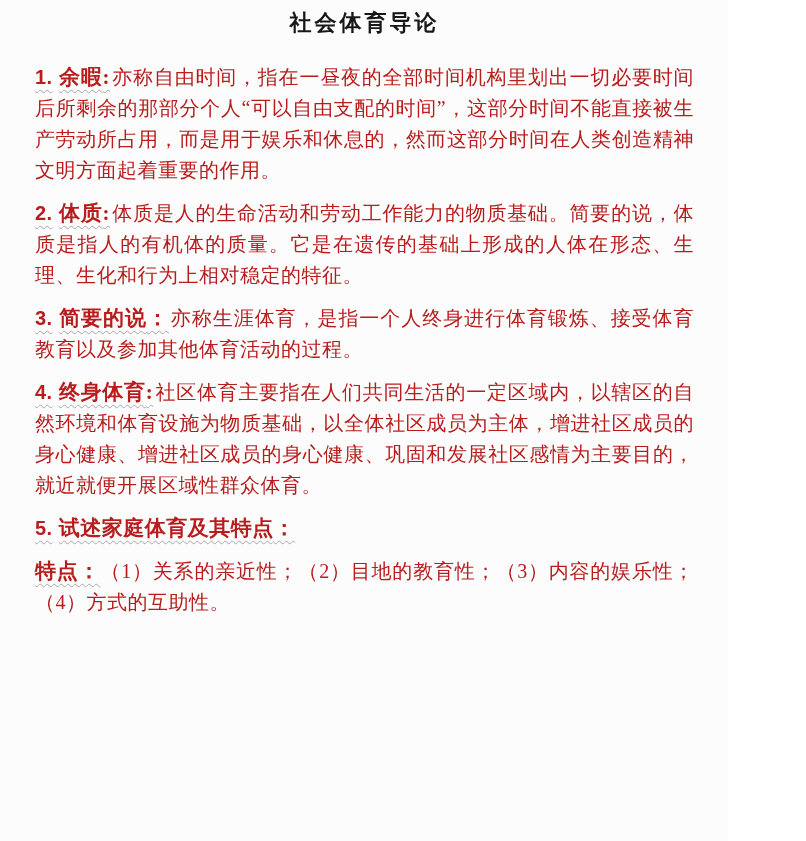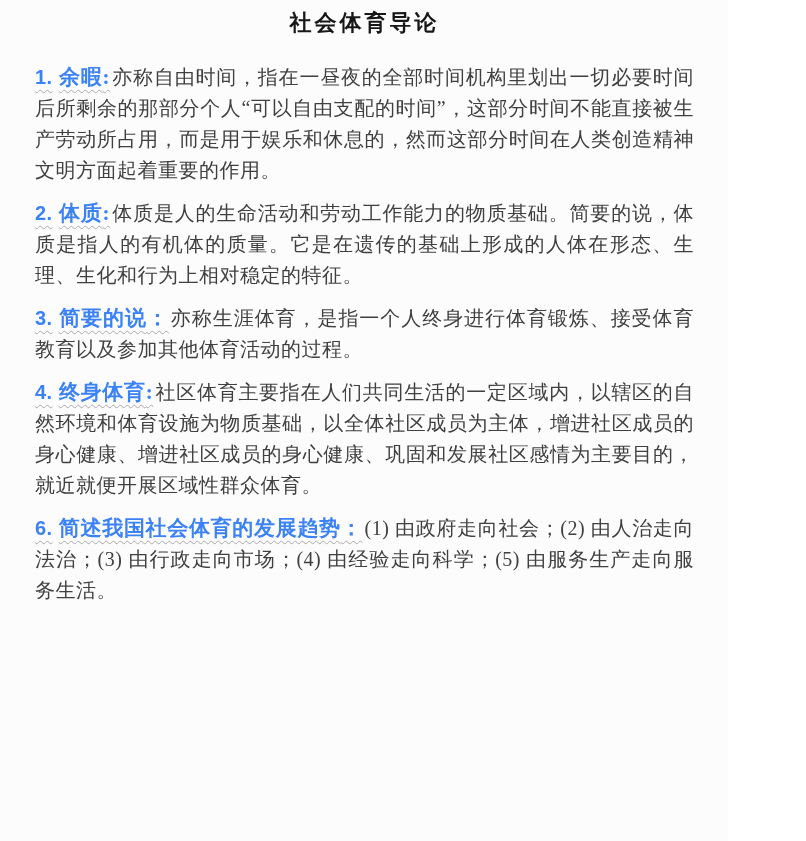--- a/index.html
+++ b/index.html
@@ -30,52 +30,53 @@
     margin: 0 0 12px 0;
     font-size: 20px;
     line-height: 31px;
     text-align: justify;
     letter-spacing: 0.5px;
     word-break: break-all;
   }
   .heading {
     font-weight: 700;
     font-size: 21px;
-    color: #3b82f6;
+    color: #b91c1c;
     text-decoration-line: underline;
     text-decoration-style: wavy;
     text-decoration-color: #aaaaaa;
     text-decoration-thickness: 1px;
     text-underline-offset: 5px;
   }
   .num {
     margin-right: 6px;
     font-family: "Liberation Sans", "DejaVu Sans", sans-serif;
     font-size: 20px;
   }
   .colon {
     margin-right: 2px;
   }
   .body-text {
-    color: #404040;
+    color: #b91c1c;
   }
 </style>
 </head>
 <body>
 
 <div class="page">
 
   <h1 class="title">社会体育导论</h1>
 
   <p class="block"><span class="heading"><span class="num">1.</span><span>余暇</span><span class="colon">:</span></span><span class="body-text">亦称自由时间，指在一昼夜的全部时间机构里划出一切必要时间后所剩余的那部分个人“可以自由支配的时间”，这部分时间不能直接被生产劳动所占用，而是用于娱乐和休息的，然而这部分时间在人类创造精神文明方面起着重要的作用。</span></p>
 
   <p class="block"><span class="heading"><span class="num">2.</span><span>体质</span><span class="colon">:</span></span><span class="body-text">体质是人的生命活动和劳动工作能力的物质基础。简要的说，体质是指人的有机体的质量。它是在遗传的基础上形成的人体在形态、生理、生化和行为上相对稳定的特征。</span></p>
 
   <p class="block"><span class="heading"><span class="num">3.</span><span>简要的说</span><span class="colon">：</span></span><span class="body-text">亦称生涯体育，是指一个人终身进行体育锻炼、接受体育教育以及参加其他体育活动的过程。</span></p>
 
   <p class="block"><span class="heading"><span class="num">4.</span><span>终身体育</span><span class="colon">:</span></span><span class="body-text">社区体育主要指在人们共同生活的一定区域内，以辖区的自然环境和体育设施为物质基础，以全体社区成员为主体，增进社区成员的身心健康、增进社区成员的身心健康、巩固和发展社区感情为主要目的，就近就便开展区域性群众体育。</span></p>
 
+  <p class="block"><span class="heading"><span class="num">5.</span><span>试述家庭体育及其特点</span><span class="colon">：</span></span></p>
 
 
+  <p class="block"><span class="heading">特点：</span><span class="body-text">（1）关系的亲近性；（2）目地的教育性；（3）内容的娱乐性；（4）方式的互助性。</span></p>
 
-  <p class="block"><span class="heading"><span class="num">6.</span><span>简述我国社会体育的发展趋势</span><span class="colon">：</span></span><span class="body-text">(1) 由政府走向社会；(2) 由人治走向法治；(3) 由行政走向市场；(4) 由经验走向科学；(5) 由服务生产走向服务生活。</span></p>
 
 </div>
 
 </body></html>

